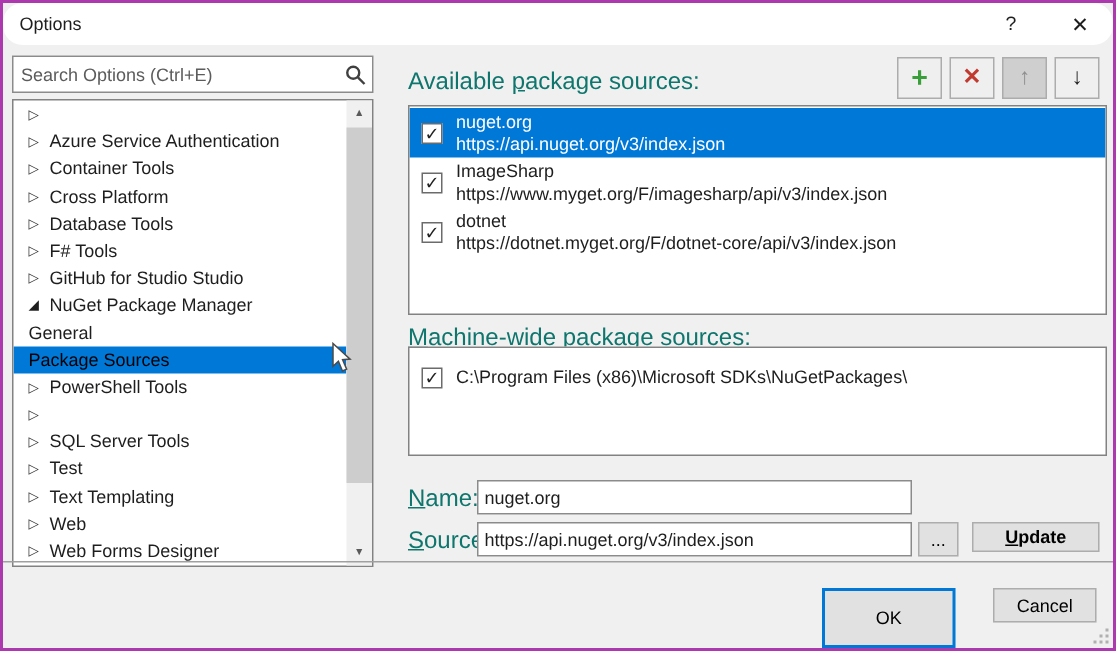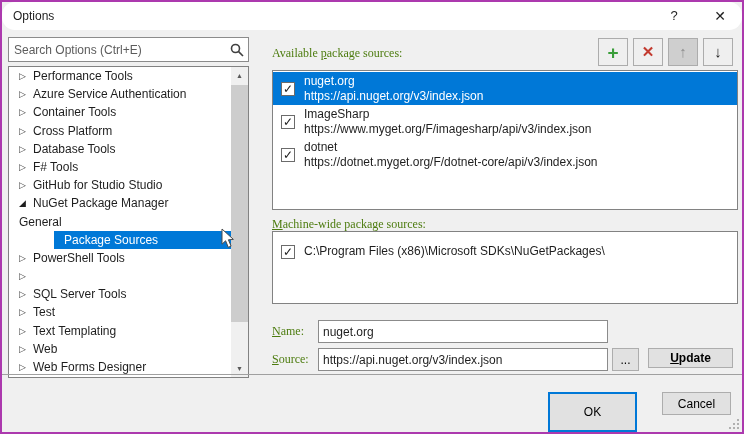--- a/index.html
+++ b/index.html
@@ -24,30 +24,30 @@
 
   
   .tree { position:absolute; left:6px; top:64px; width:241px; height:312px;
           background:#fff; border:1px solid #828282; }
   .tree-rows { position:absolute; left:0; top:0; bottom:0; width:222px; overflow:hidden; }
   .trow { height:18.2px; line-height:18.2px; font-size:12px; color:#1E1E1E;
           display:flex; align-items:center; padding-left:10px; white-space:nowrap; }
   .trow .glyph { width:14px; font-size:9px; color:#3B3B3B; flex:0 0 14px; }
   .trow.expanded .glyph { font-size:9px; color:#1E1E1E; }
   .trow.child { }
-  .trow.selected { background:#0078D7; color:#ffffff;margin-left:45px; }
+  .trow.selected { background:#0078D7; color:#000000; }
   .vscroll { position:absolute; right:0; top:0; bottom:0; width:17px; background:#F0F0F0; }
   .sb-arrow { position:absolute; left:0; width:17px; height:17px; text-align:center;
               font-size:7px; line-height:17px; color:#5A5A5A; }
   .sb-up { top:0; }
   .sb-down { bottom:0; }
   .sb-thumb { position:absolute; left:0; top:18px; width:17px; height:237px; background:#CDCDCD; }
 
   
-  .label { position:absolute; font-size:12px; color:#4d7c0f; white-space:nowrap;font-family:Liberation Serif, serif; }
+  .label { position:absolute; font-size:16px; color:#0f766e; white-space:nowrap; }
   .mn { text-decoration:underline; }
 
   .tbbtn { position:absolute; top:36px; width:30px; height:28px; border:1px solid #ACACAC;
            background:#EFEFEF; text-align:center; font-weight:bold; cursor:default; padding:0; }
   .tb-add    { left:596px; color:#3A9E3A; font-size:19px; line-height:25px; }
   .tb-remove { left:631px; color:#C23A2F; font-size:15px; line-height:26px; }
   .tb-up     { left:666px; background:#CFCFCF; color:#8F8F8F; font-size:15px; line-height:26px; }
   .tb-down   { left:701px; color:#1E1E1E; font-size:15px; line-height:26px; }
 
   .listbox { position:absolute; background:#fff; border:1px solid #828282; overflow:hidden; }
@@ -97,21 +97,20 @@
   <input class="search" placeholder="Search Options (Ctrl+E)" style="">
   <svg class="search-icon" width="14" height="14" viewBox="0 0 14 14">
     <circle cx="5.5" cy="5.5" r="4" fill="none" stroke="#404040" stroke-width="1.6"></circle>
     <line x1="8.6" y1="8.6" x2="13" y2="13" stroke="#404040" stroke-width="1.6"></line>
   </svg>
 
   <div class="tree">
     <div class="tree-rows">
       <div class="trow collapsed">
           <span class="glyph">▷</span>
-          <span>Performance Tools</span>
         </div>
       <div class="trow collapsed">
           <span class="glyph">▷</span>
           <span>Azure Service Authentication</span>
         </div>
       <div class="trow collapsed">
           <span class="glyph">▷</span>
           <span>Container Tools</span>
         </div>
       <div class="trow collapsed">

